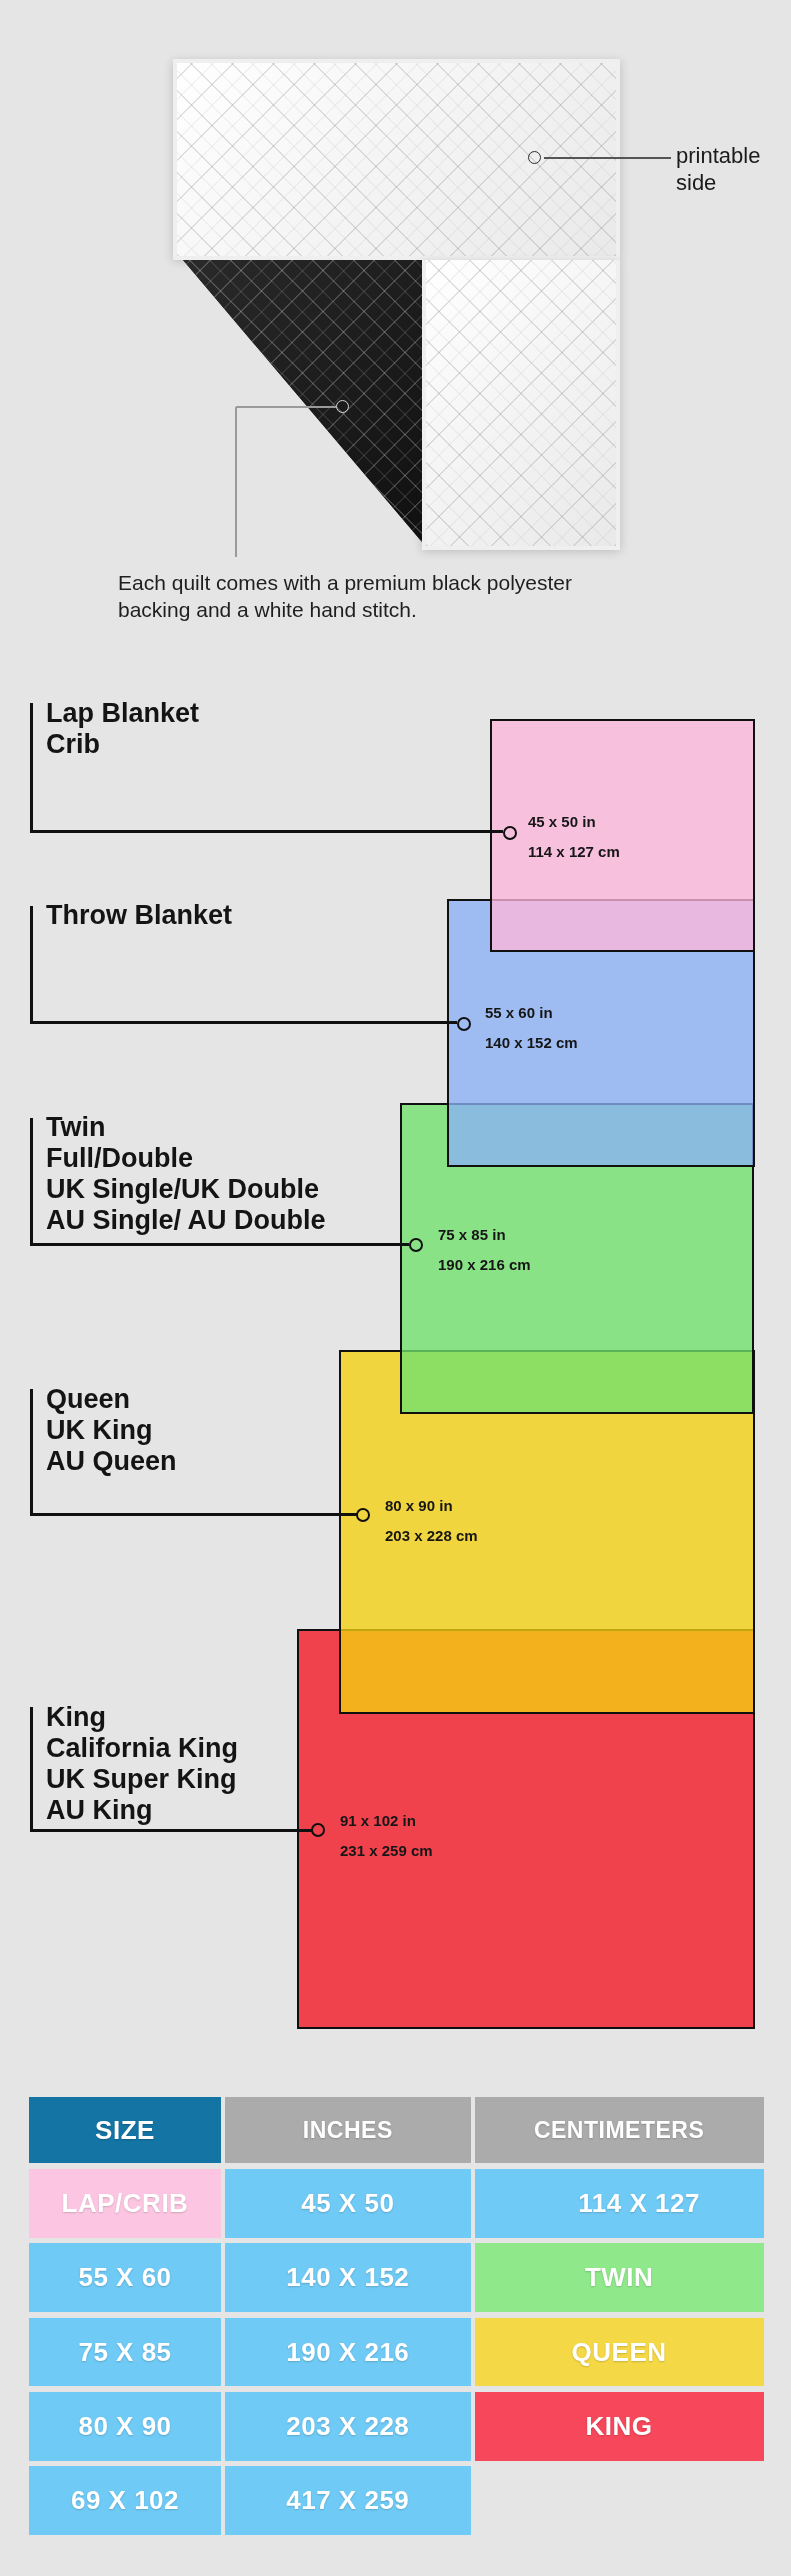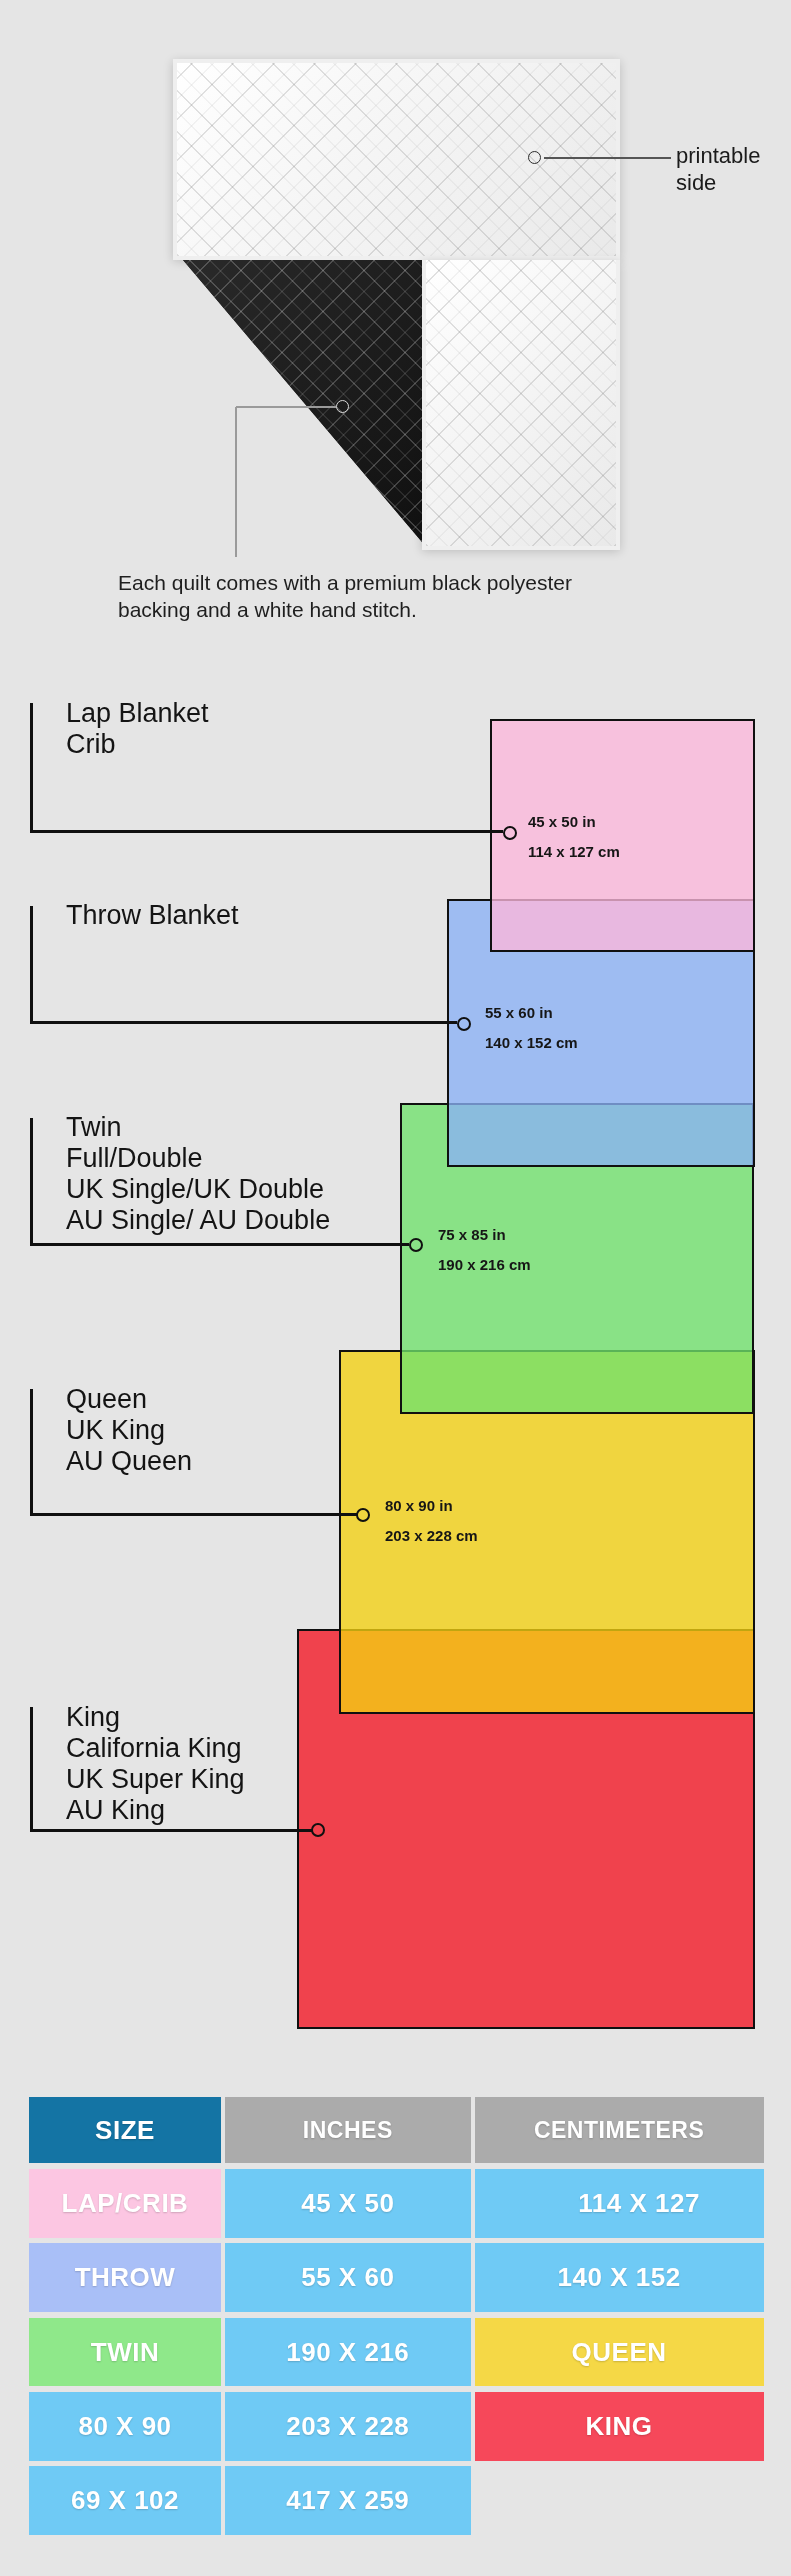--- a/index.html
+++ b/index.html
@@ -42,21 +42,21 @@
   #quilt-caption { position:absolute; left:118px; top:569px; font-size:21px; line-height:27px; color:#1f1f1f; }
 
   
   .size-rect { position:absolute; border:2.9px solid #101010; }
   #rect-lap   { left:490px; top:719px;  width:265px; height:233px; z-index:15; }
   #rect-throw { left:447px; top:899px;  width:308px; height:268px; z-index:14; }
   #rect-twin  { left:400px; top:1103px; width:354px; height:311px; z-index:13; }
   #rect-queen { left:339px; top:1350px; width:416px; height:364px; z-index:12; }
   #rect-king  { left:297px; top:1629px; width:458px; height:400px; z-index:11; }
 
-  .dg-label { position:absolute; left:46px; z-index:20; color:#141414; font-weight:400;margin-left:20px; }
+  .dg-label { position:absolute; left:46px; z-index:20; color:#141414; font-weight:700; }
   .dg-line  { font-size:27px; line-height:31px; white-space:nowrap; }
   #label-lap   { top:698px; }
   #label-throw { top:900px; }
   #label-twin  { top:1112px; }
   #label-queen { top:1384px; }
   #label-king  { top:1702px; }
 
   .bracket-v { position:absolute; left:30px; width:2.9px; background:#101010; z-index:20; }
   .bracket-h { position:absolute; left:30px; height:2.9px; background:#101010; z-index:20; }
   #bracket-v-lap   { top:703px;  height:130px; }  #bracket-h-lap   { top:830px;  width:473px; }
@@ -179,35 +179,39 @@
 
   <div id="label-king" class="dg-label">
     <div class="dg-line">King</div>
     <div class="dg-line">California King</div>
     <div class="dg-line">UK Super King</div>
     <div class="dg-line">AU King</div>
   </div>
   <div id="bracket-v-king" class="bracket-v"></div>
   <div id="bracket-h-king" class="bracket-h"></div>
   <div id="dot-king" class="dg-dot"></div>
+  <div id="size-king" class="dg-size">
+    <div>91 x 102 in</div>
+    <div>231 x 259 cm</div>
+  </div>
 
   <div id="size-table">
     <div class="tcell th-size" style="background-color: rgb(20, 116, 164);">SIZE</div>
     <div class="tcell th-metric" style="background-color: rgb(171, 171, 171);">INCHES</div>
     <div class="tcell th-metric" style="background-color: rgb(171, 171, 171);">CENTIMETERS</div>
 
     <div class="tcell row-size" style="background-color: rgb(252, 198, 226);">LAP/CRIB</div>
     <div class="tcell row-val" style="background-color: rgb(111, 202, 245);">45 X 50</div>
     <div class="tcell row-val" style="background-color: rgb(111, 202, 245); padding-left: 40px;">114 X 127</div>
 
-    <div class="tcell row-size" style="background-color: rgb(169, 191, 247);">THROW</div>
     <div class="tcell row-val" style="background-color: rgb(111, 202, 245);">55 X 60</div>
     <div class="tcell row-val" style="background-color: rgb(111, 202, 245);">140 X 152</div>
 
     <div class="tcell row-size" style="background-color: rgb(143, 232, 138);">TWIN</div>
+    <div class="tcell row-val" style="background-color: rgb(111, 202, 245);">75 X 85</div>
     <div class="tcell row-val" style="background-color: rgb(111, 202, 245);">190 X 216</div>
 
     <div class="tcell row-size" style="background-color: rgb(245, 216, 70);">QUEEN</div>
     <div class="tcell row-val" style="background-color: rgb(111, 202, 245);">80 X 90</div>
     <div class="tcell row-val" style="background-color: rgb(111, 202, 245);">203 X 228</div>
 
     <div class="tcell row-size" style="background-color: rgb(246, 72, 90);">KING</div>
     <div class="tcell row-val" style="background-color: rgb(111, 202, 245);">69 X 102</div>
     <div class="tcell row-val" style="background-color: rgb(111, 202, 245);">417 X 259</div>
   </div>

